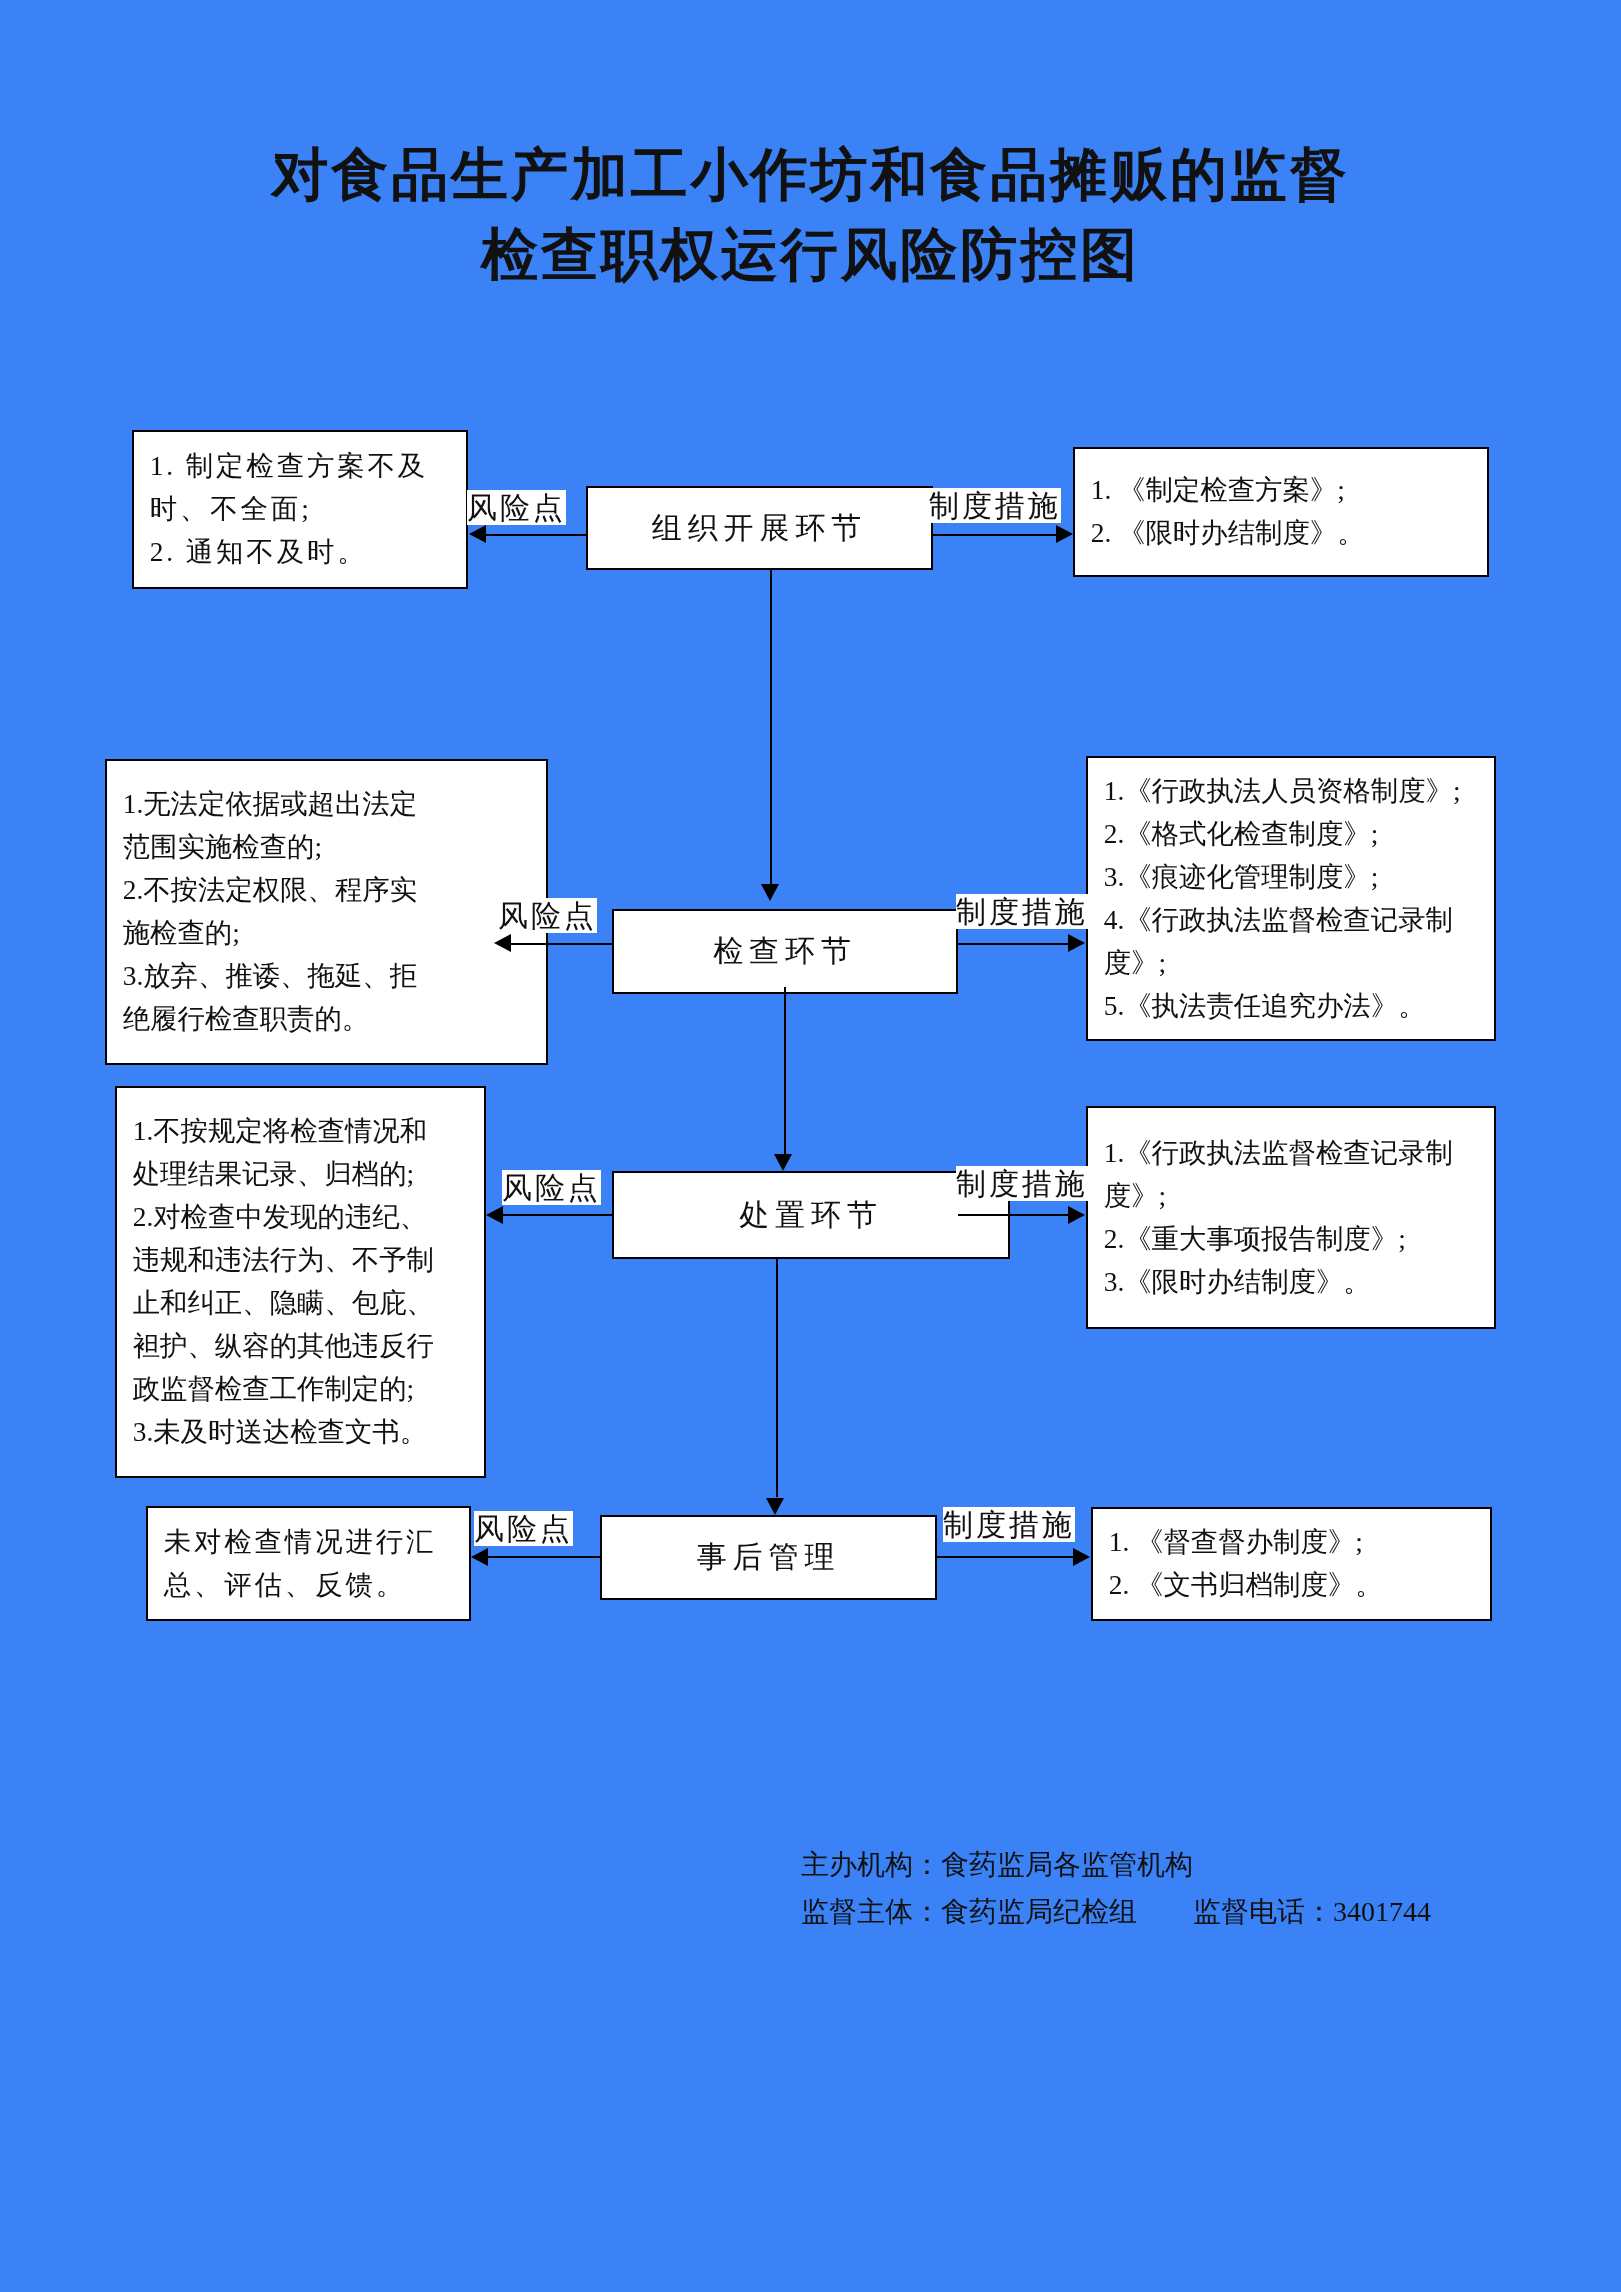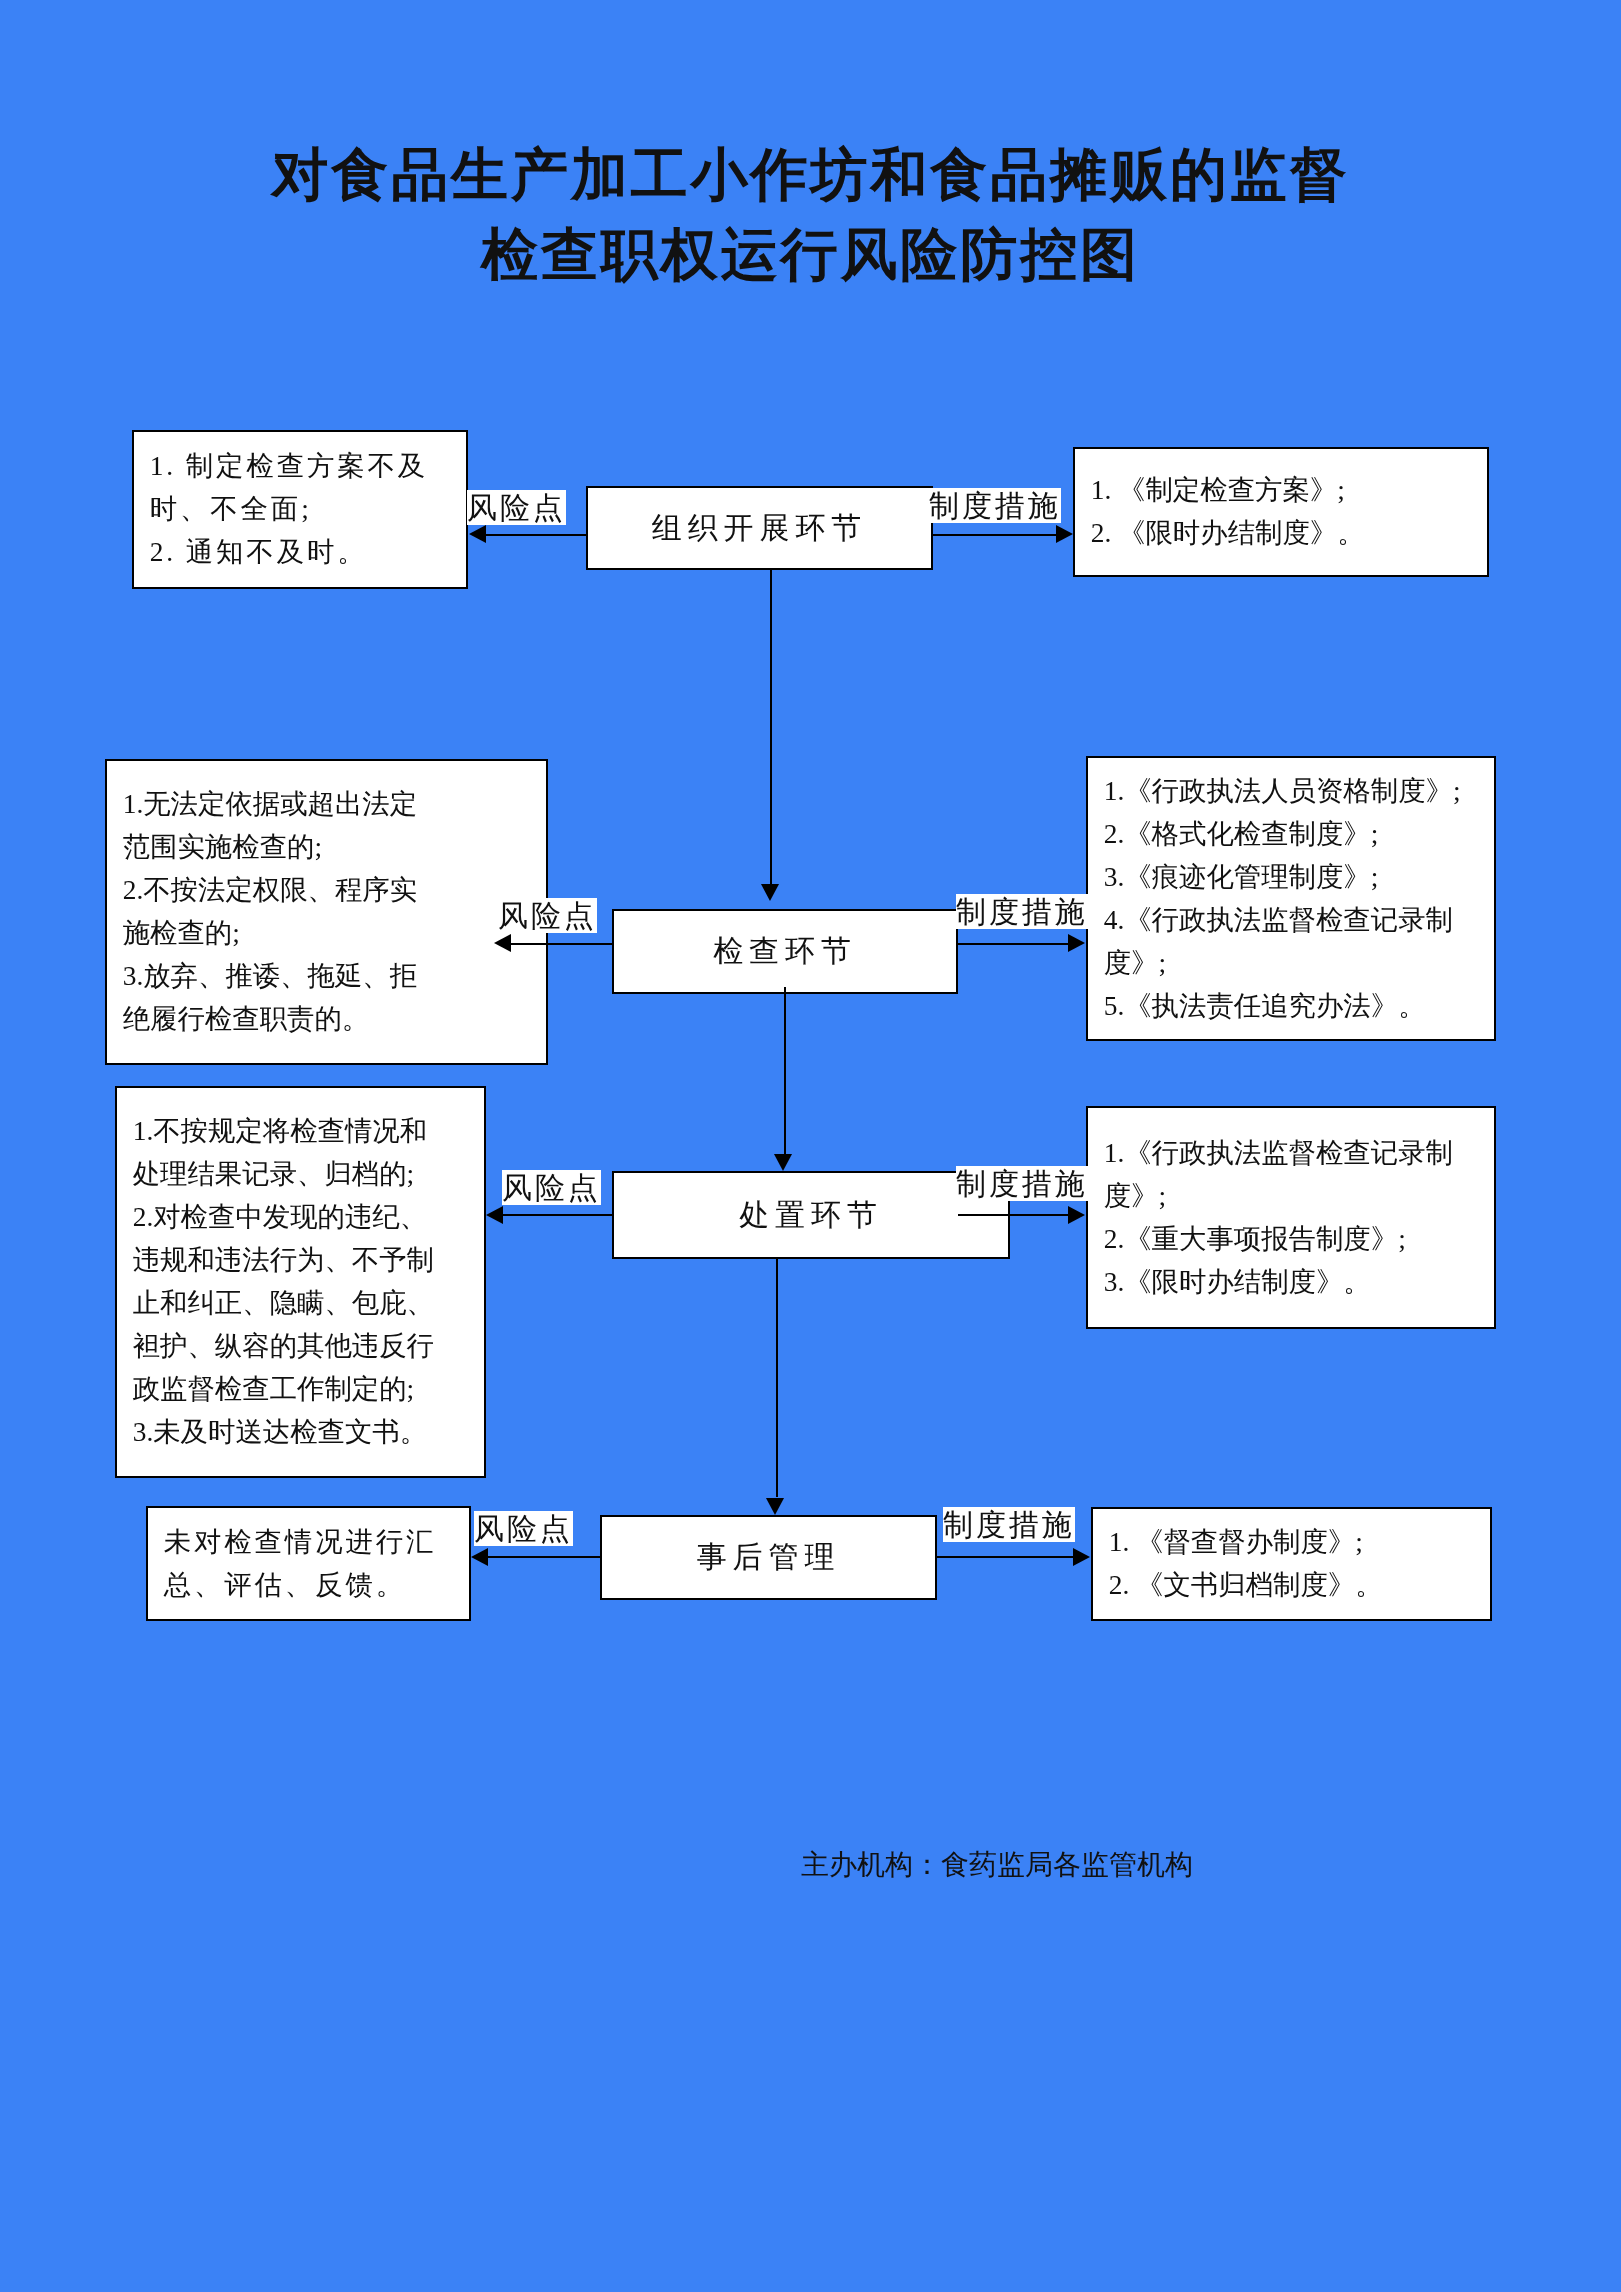--- a/index.html
+++ b/index.html
@@ -184,16 +184,17 @@
   <div class="line-h" style="left:487px; top:1556px; width:113px;"></div>
   <div class="arr arr-left" style="left:471px; top:1548px;"></div>
   <div class="flow-label" style="left:474px; top:1511px;">风险点</div>
 
   <div class="line-h" style="left:937px; top:1556px; width:136px;"></div>
   <div class="arr arr-right" style="left:1073px; top:1548px;"></div>
   <div class="flow-label" style="left:943px; top:1507px;">制度措施</div>
 
   <div class="footer">
     <div class="footer-line">主办机构：食药监局各监管机构</div>
+    <div class="footer-line">监督主体：食药监局纪检组　　监督电话：3401744</div>
   </div>
 
 </div>
 
 
 </body></html>

